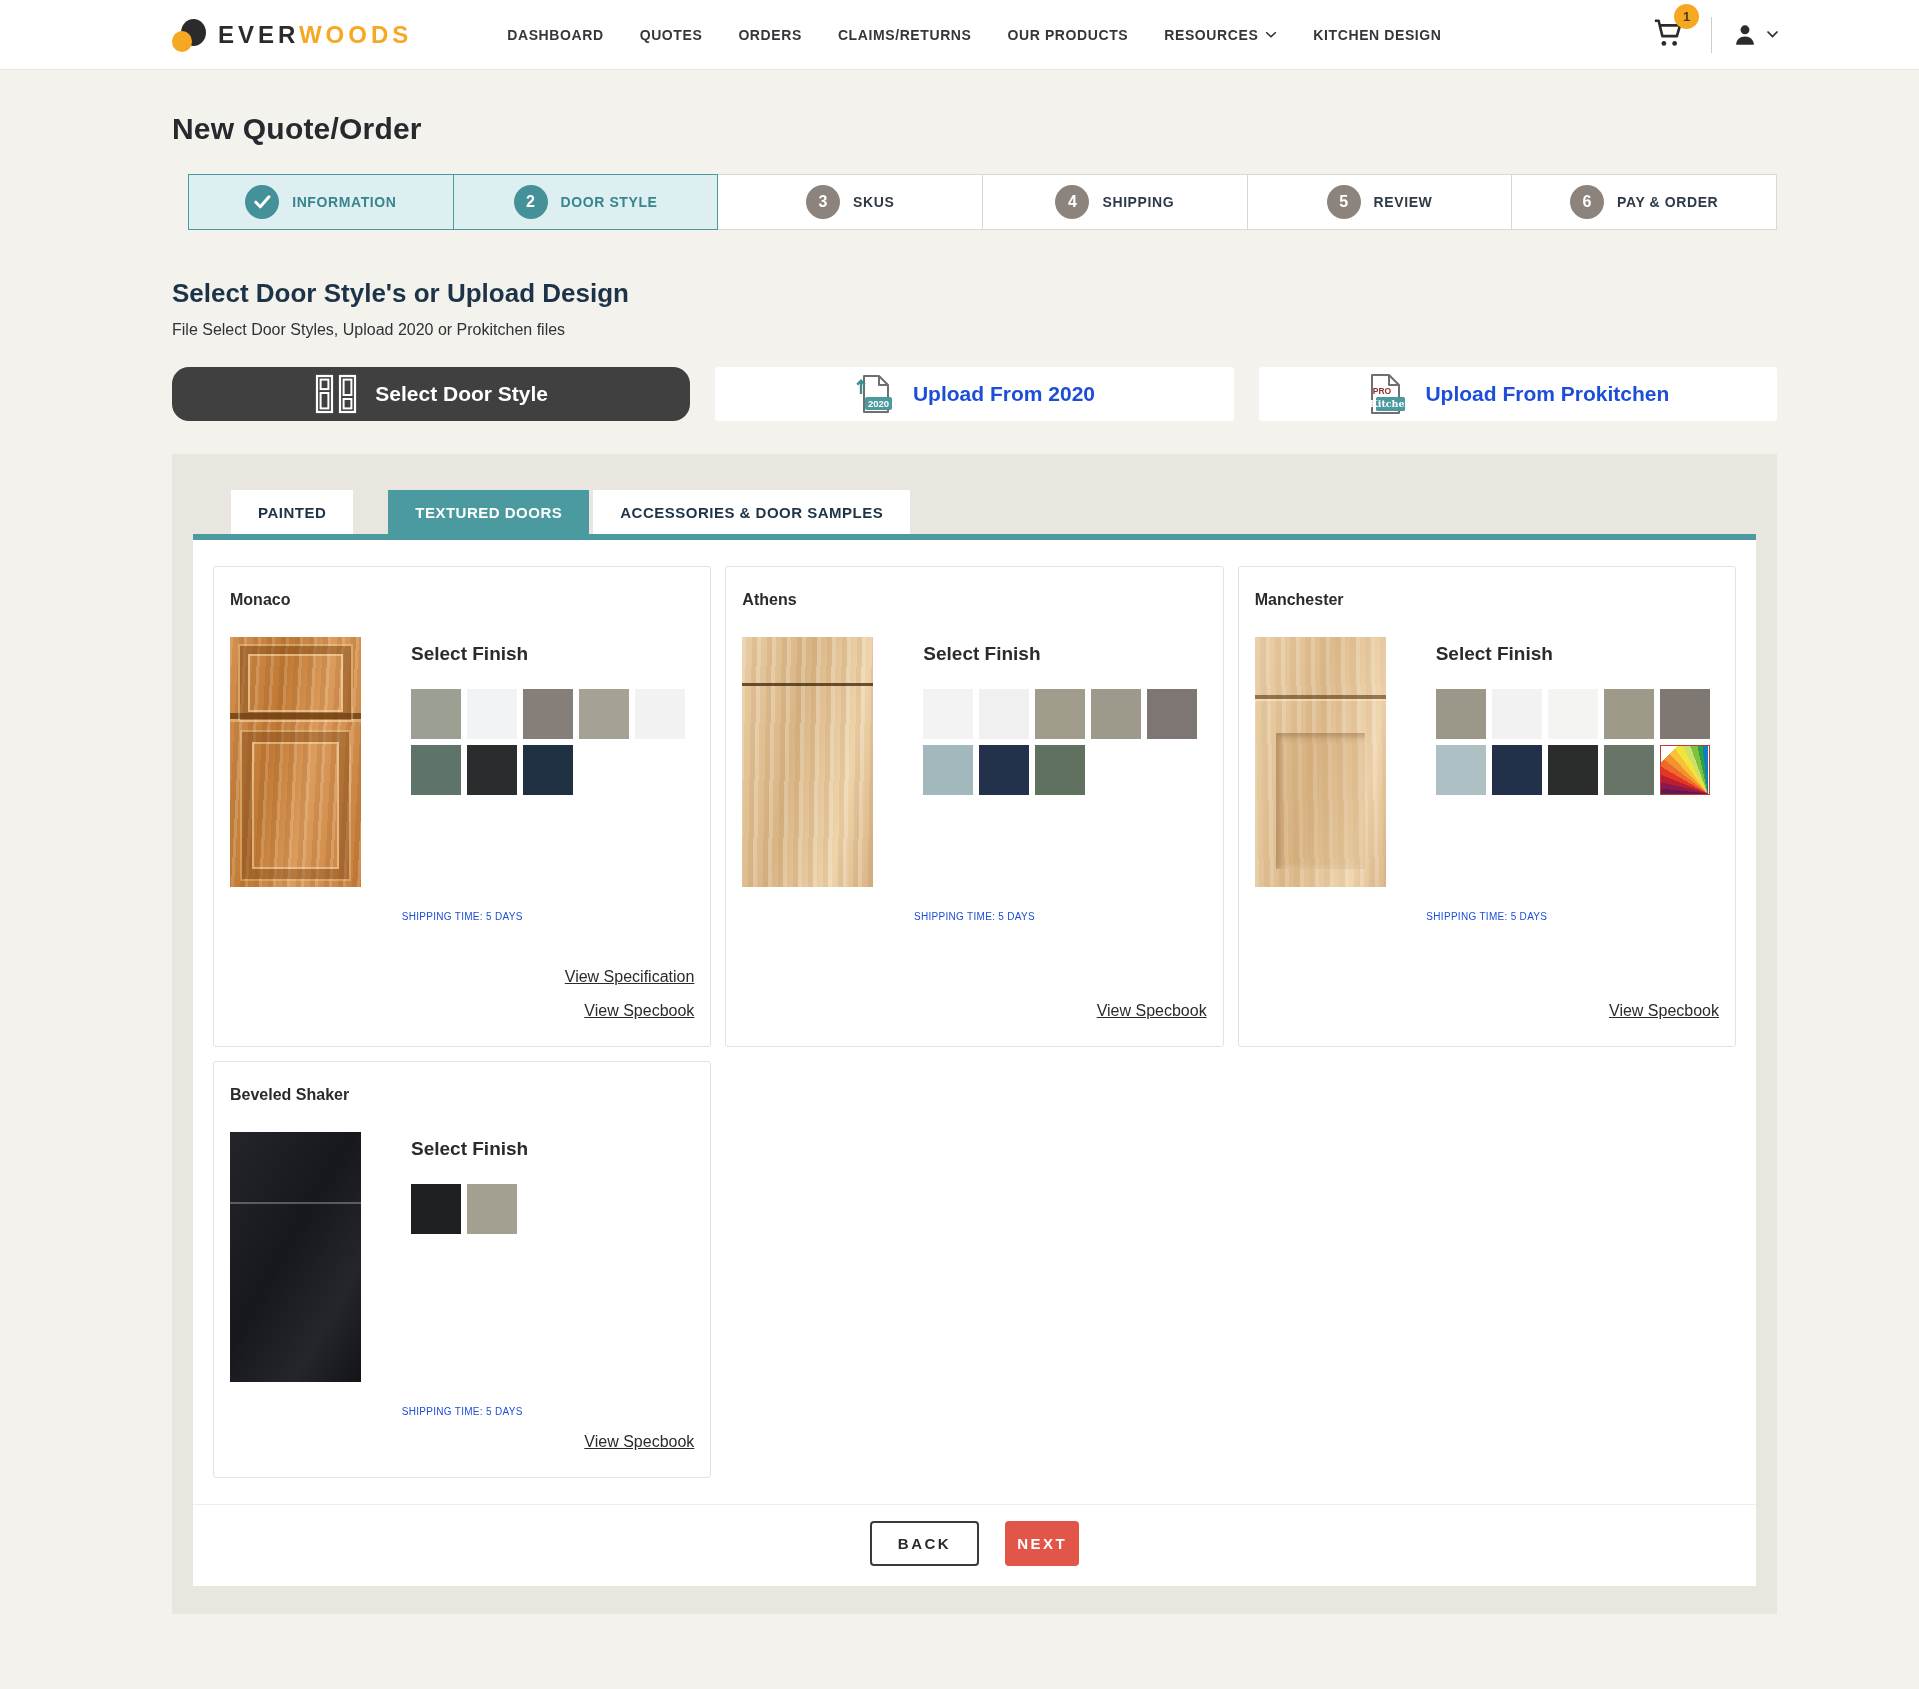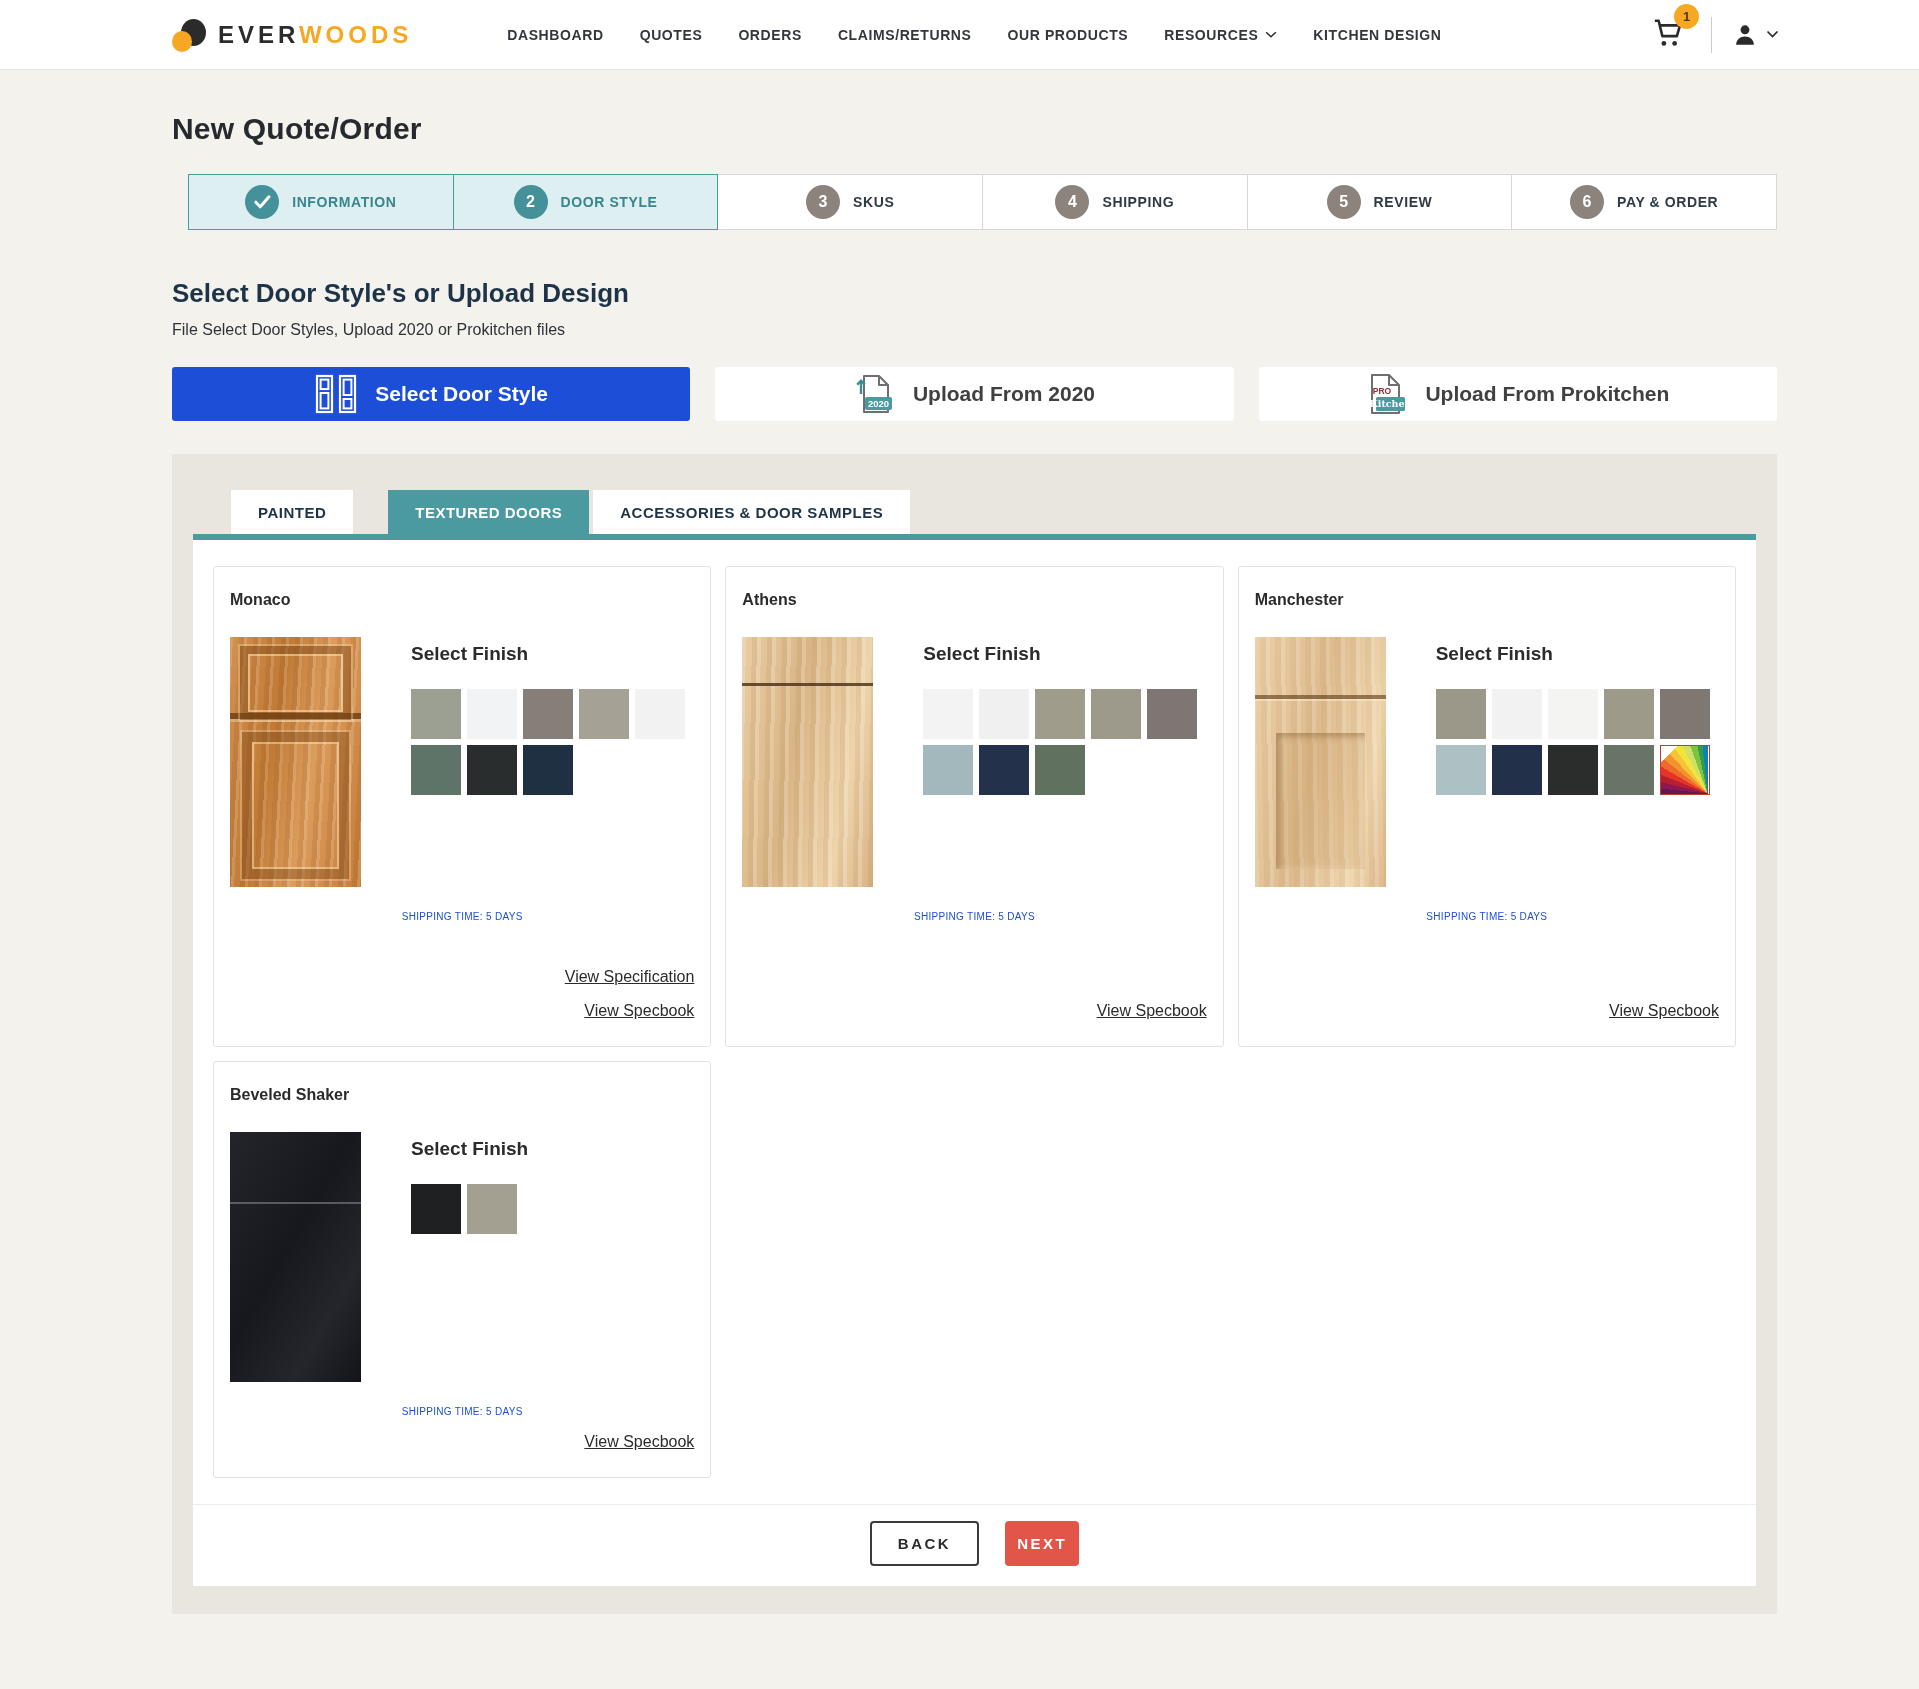--- a/index.html
+++ b/index.html
@@ -75,22 +75,22 @@
   .section-heading { margin-top:48px; font-size:26px; font-weight:800; color:#1d3348; }
   .section-subheading { margin-top:12px; font-size:16px; color:#2f3338; }
 
   
   .action-row { display:flex; gap:25px; margin-top:28px; }
   .action-btn {
     flex:1; height:54px; border:none; border-radius:3px; cursor:pointer;
     display:flex; align-items:center; justify-content:center; gap:17px;
     font-family:inherit; font-size:21px; font-weight:700;
   }
-  .action-btn.primary { background:#1d4ed8; color:#fff; }
-  .action-btn.secondary { background:#fff; color:#404040; }
+  .action-btn.primary { background:#404040; color:#fff;border-radius:17px; }
+  .action-btn.secondary { background:#fff; color:#1d4ed8; }
 
   
   .panel { background:#e9e6df; margin-top:33px; padding:36px 21px 28px; }
   .tabs { display:flex; margin-left:38px; }
   .tab {
     height:44px; padding:0 27px; display:flex; align-items:center;
     background:#fff; color:#1d3348; font-size:15px; font-weight:700;
     letter-spacing:.5px; margin-right:4px; cursor:pointer; white-space:nowrap;
   }
   .tab.active { background:#4a9aa0; color:#fff;margin-left:31px; }

